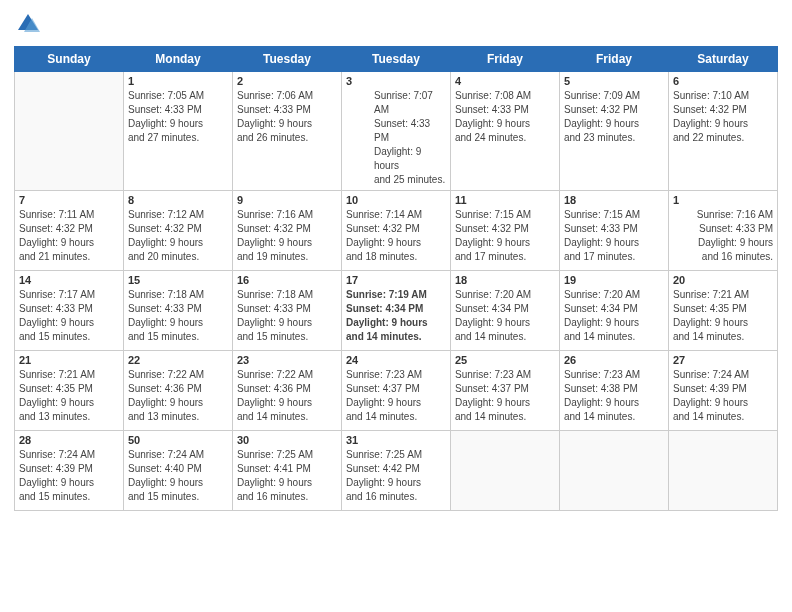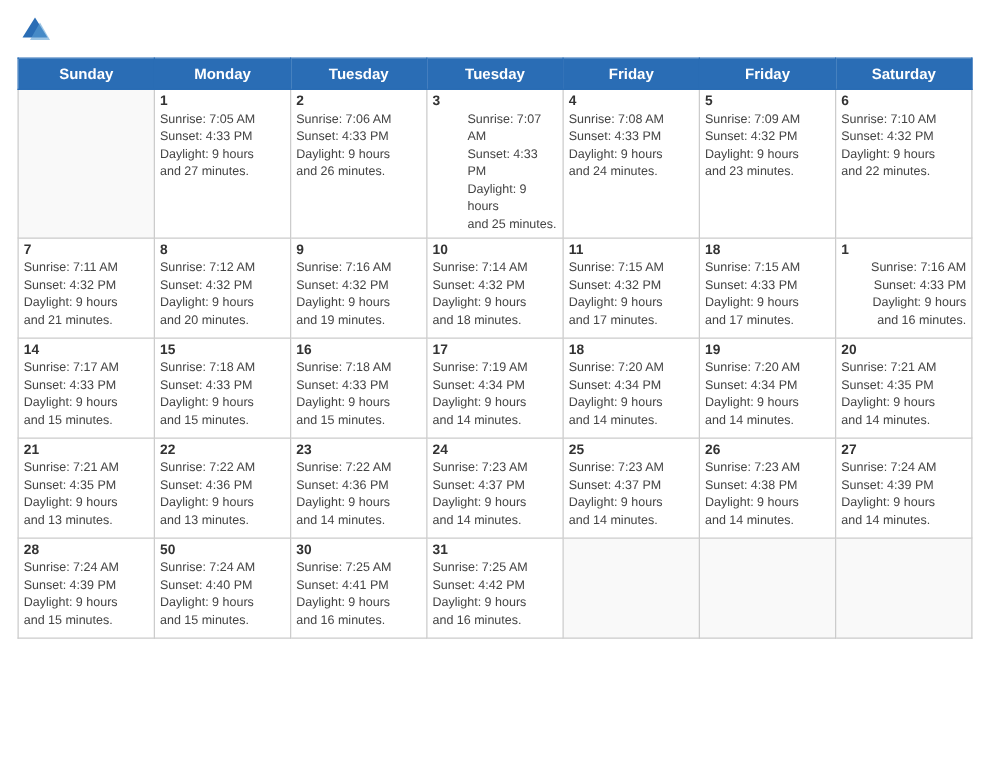--- a/index.html
+++ b/index.html
@@ -245,21 +245,21 @@
           </td>
           <td>
             <span class="day-number">16</span>
             <div class="day-info" style="white-space: pre-line;">Sunrise: 7:18 AM
 Sunset: 4:33 PM
 Daylight: 9 hours
 and 15 minutes.</div>
           </td>
           <td>
             <span class="day-number">17</span>
-            <div class="day-info" style="white-space: pre-line;">Sunrise: 7:19 AM
+            <div class="day-info" style="white-space: pre-line; font-weight: bold;">Sunrise: 7:19 AM
 Sunset: 4:34 PM
 Daylight: 9 hours
 and 14 minutes.</div>
           </td>
           <td>
             <span class="day-number">18</span>
             <div class="day-info" style="white-space: pre-line;">Sunrise: 7:20 AM
 Sunset: 4:34 PM
 Daylight: 9 hours
 and 14 minutes.</div>

